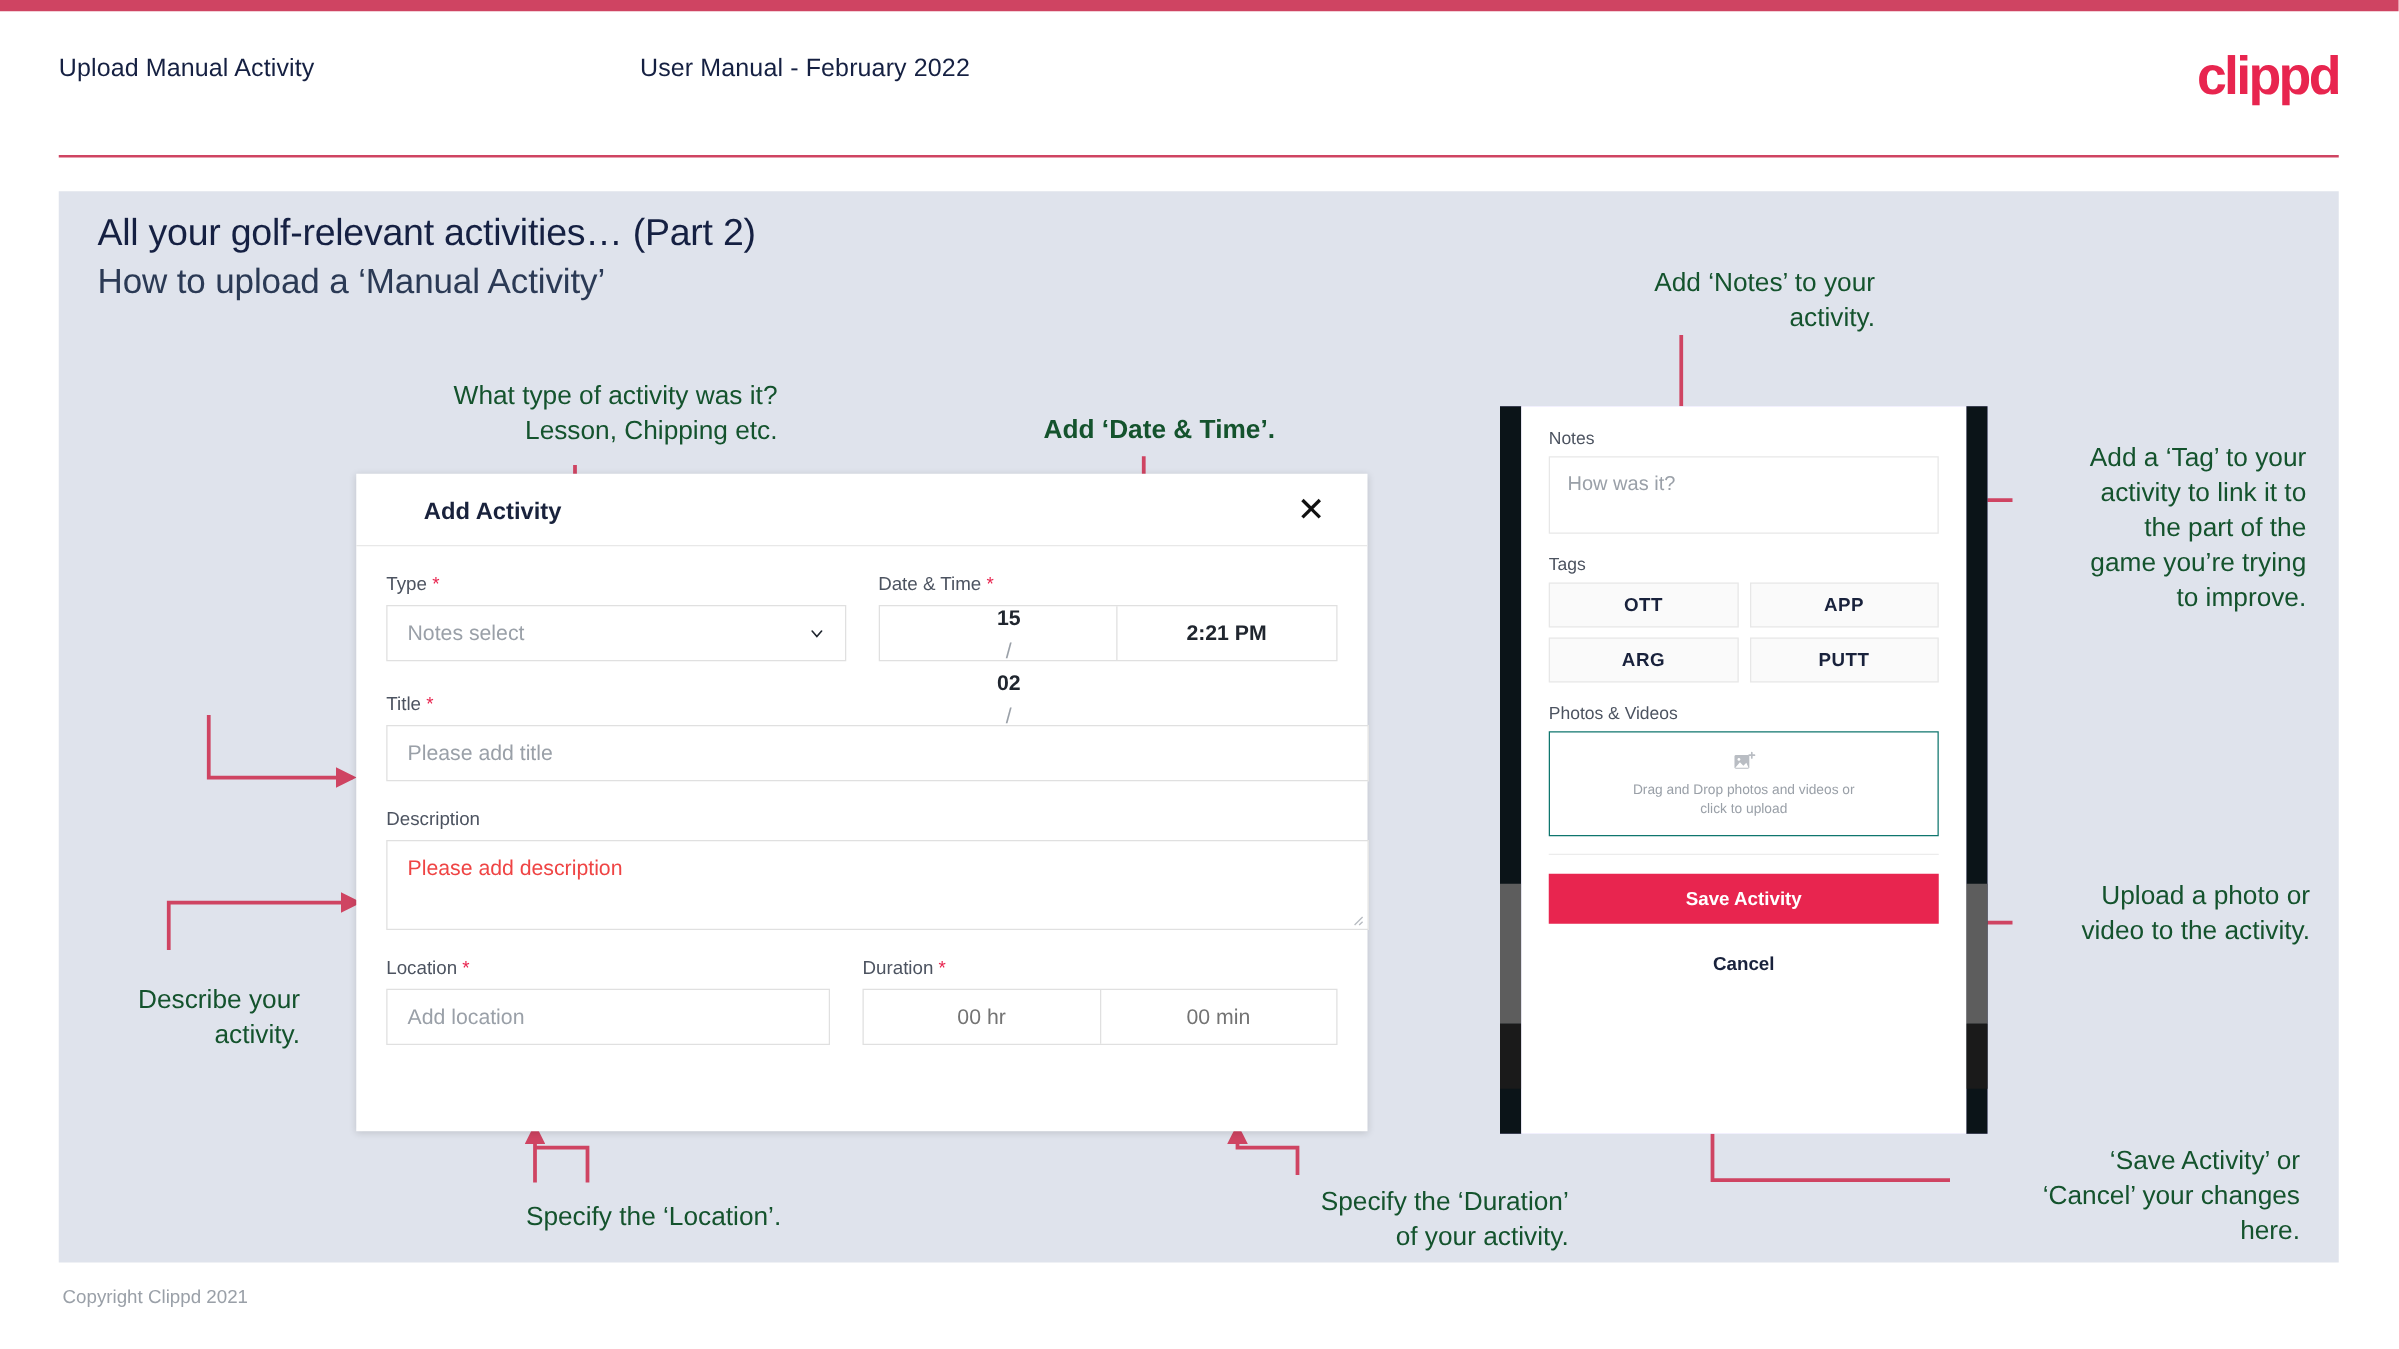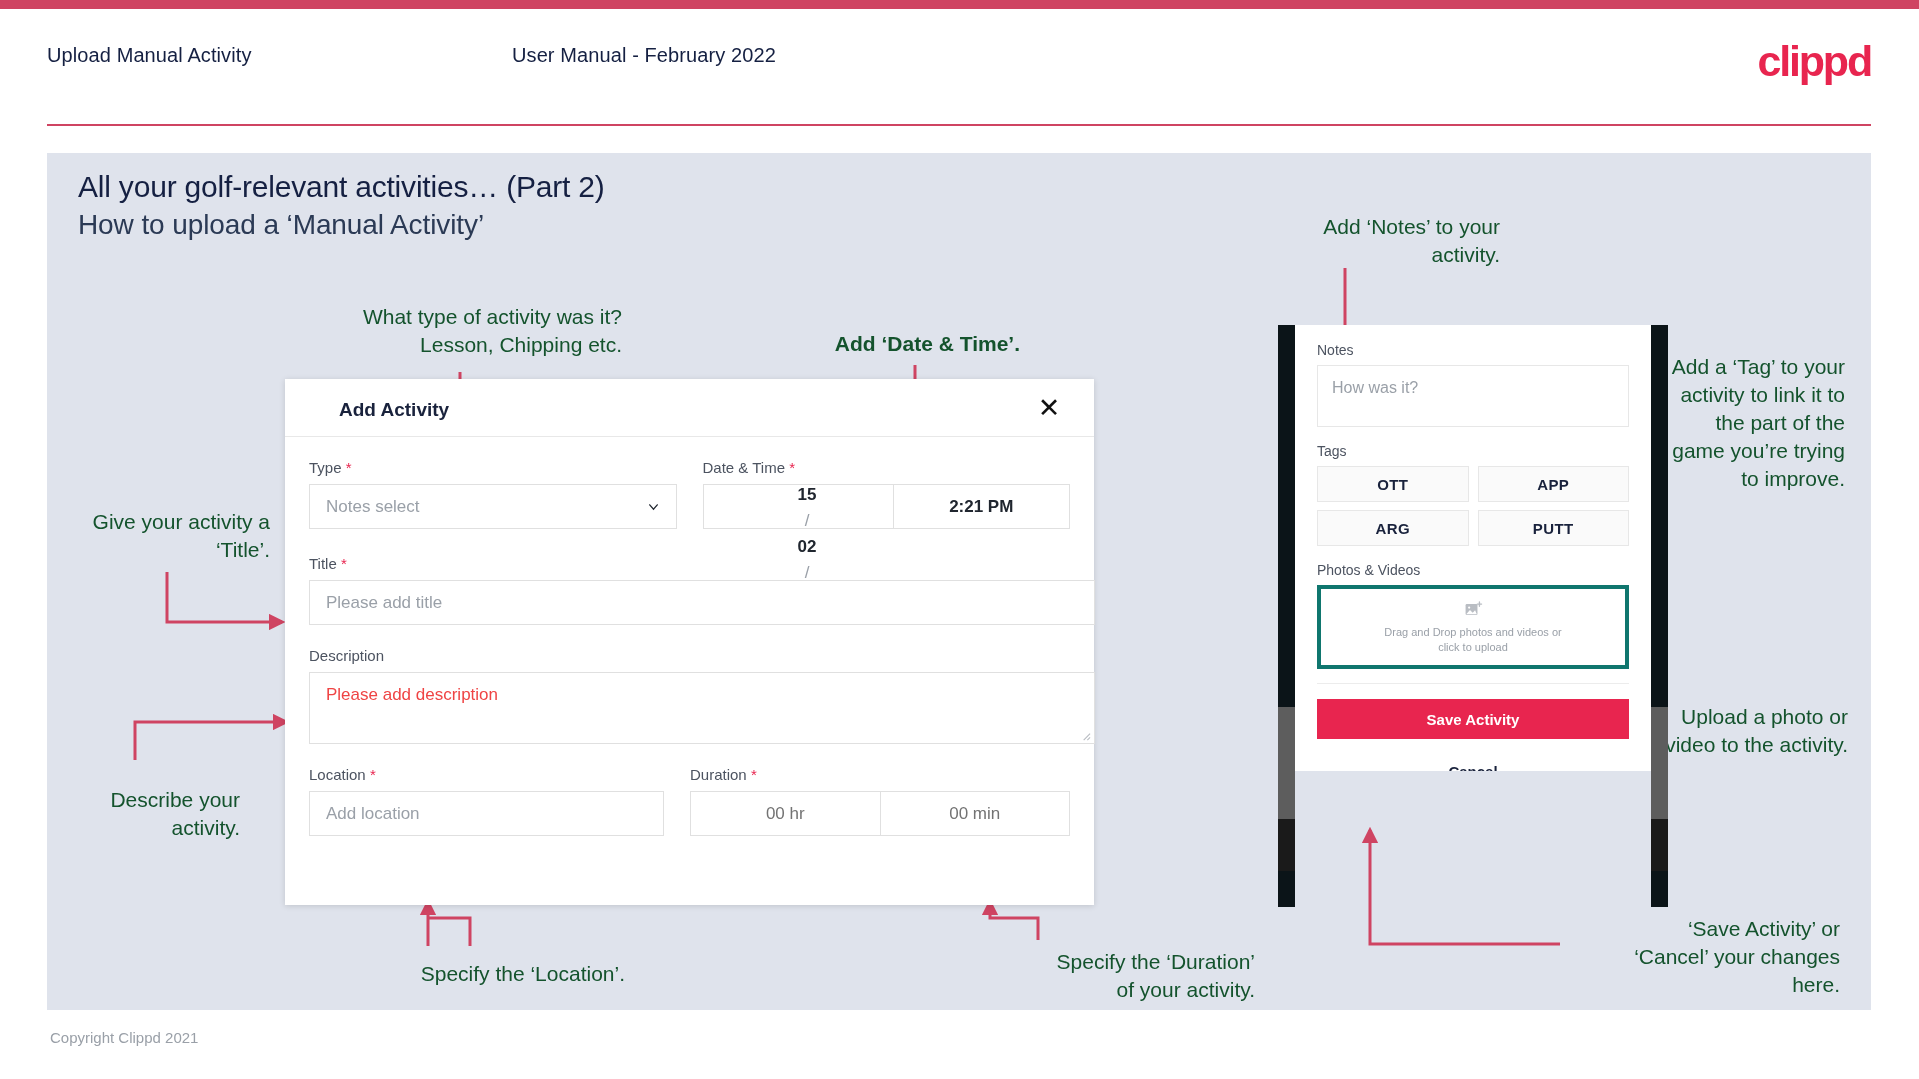--- a/index.html
+++ b/index.html
@@ -149,22 +149,22 @@
     flex: 1; display: flex; align-items: center; justify-content: center;
     font-size: 17px; color: #737373;
   }
   .dur-cell + .dur-cell { border-left: 1px solid #e0e0e0; }
 
   .mt26 { margin-top: 26px; }
   .mt22 { margin-top: 22px; }
 
   
   .phone {
-    position: absolute; left: 1278px; top: 325px;
-    width: 390px; height: 446px;
+    position: absolute; left: 1200px; top: 325px;
+    width: 390px; height: 582px;
     background: #c4b5fd;
   }
   .bezel {
     position: absolute; top: 0; width: 17px; height: 582px; background: #0b1418;
   }
   .bezel.left  { left: 0; }
   .bezel.right { right: 0; }
   .bezel .btn-gray {
     position: absolute; left: 0; width: 17px; background: #5d5d5d;
   }
@@ -182,21 +182,21 @@
   .m-notes .ph { font-size: 16px; color: #9aa0a8; position: absolute; left: 14px; top: 13px; }
   .tags-grid {
     display: grid; grid-template-columns: 1fr 1fr; gap: 8px 9px; margin-top: 7px;
   }
   .tag {
     border: 1px solid #e7e7e7; background: #fafafa; height: 36px;
     display: flex; align-items: center; justify-content: center;
     font-size: 15px; font-weight: 700; color: #19223c; letter-spacing: .4px;
   }
   .dropzone {
-    border: 4px solid #0f766e; height: 84px; margin-top: 7px;
+    border: 1px solid #0f766e; height: 84px; margin-top: 7px;
     display: flex; flex-direction: column; align-items: center; justify-content: center;
     gap: 6px;
   }
   .dz-text { font-size: 11px; color: #9aa0a8; text-align: center; line-height: 15px; }
   .m-divider { height: 1px; background: #ececec; margin-top: 14px; }
   .save-btn {
     margin-top: 15px; height: 40px; background: #e8254f;
     display: flex; align-items: center; justify-content: center;
     color: #fff; font-size: 15px; font-weight: 700; cursor: pointer;
   }
@@ -225,21 +225,20 @@
 
   <div class="slide">
     <div class="slide-title">All your golf-relevant activities… (Part 2)</div>
     <div class="slide-subtitle">How to upload a ‘Manual Activity’</div>
   </div>
 
   <div class="anno" style="left:302px; top:303px; width:320px;">What type of activity was it?<br>Lesson, Chipping etc.</div>
 
   <div class="anno" style="left:700px; top:330px; width:320px;font-weight:bold;">Add ‘Date &amp; Time’.</div>
 
-  <div class="anno" style="left:40px; top:508px; width:230px;">Give your activity a<br>‘Title’.</div>
 
   <div class="anno" style="left:40px; top:786px; width:200px;">Describe your<br>activity.</div>
 
   <div class="anno" style="left:335px; top:960px; width:290px;">Specify the ‘Location’.</div>
 
   <div class="anno" style="left:955px; top:948px; width:300px;">Specify the ‘Duration’<br>of your activity.</div>
 
   <div class="anno" style="left:1238px; top:213px; width:262px;">Add ‘Notes’ to your<br>activity.</div>
 
   <div class="anno" style="left:1615px; top:353px; width:230px;">Add a ‘Tag’ to your<br>activity to link it to<br>the part of the<br>game you’re trying<br>to improve.</div>

